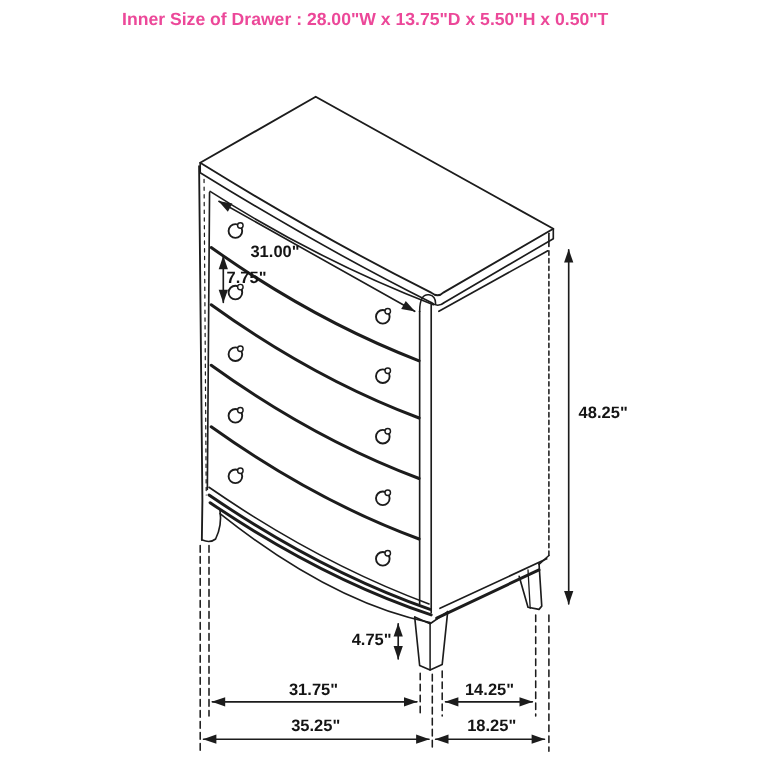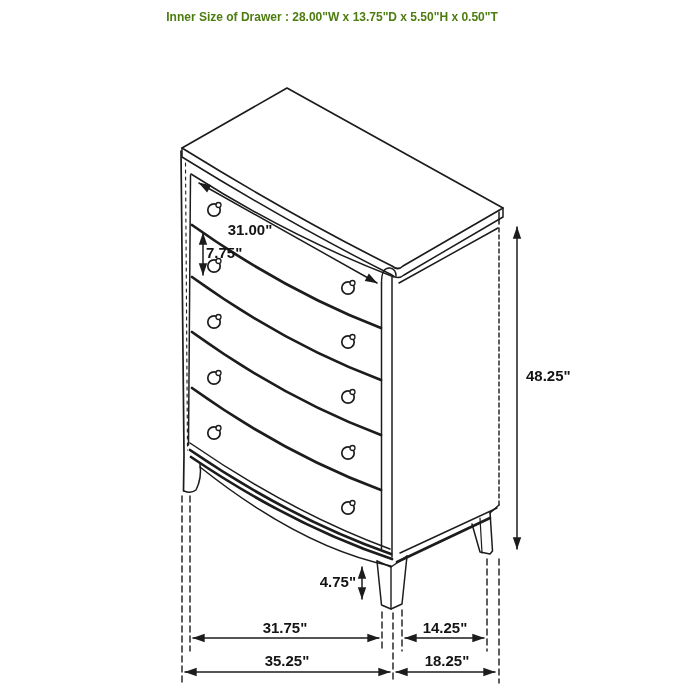--- a/index.html
+++ b/index.html
@@ -7,21 +7,21 @@
     position:relative;width:700px;height:700px;background:#ffffff;overflow:hidden;
     font-family:"Liberation Sans","DejaVu Sans",sans-serif;
   }
   .stage svg{position:absolute;left:0;top:0;}
   .lbl{
     position:absolute;font-weight:bold;color:#141414;white-space:nowrap;
     font-size:15px;line-height:16px;
   }
   .title{
     position:absolute;top:10px;left:332px;transform:translateX(-50%);
-    font-weight:bold;font-size:12px;color:#4d7c0f;white-space:nowrap;
+    font-weight:bold;font-size:16px;color:#ec4899;white-space:nowrap;
   }
   .c{transform:translateX(-50%);}
   .r{transform:translateX(-100%);}
 </style>
 </head>
 <body>
 
 <div class="stage">
 
   <svg width="700" height="700" viewBox="0 0 700 700">

